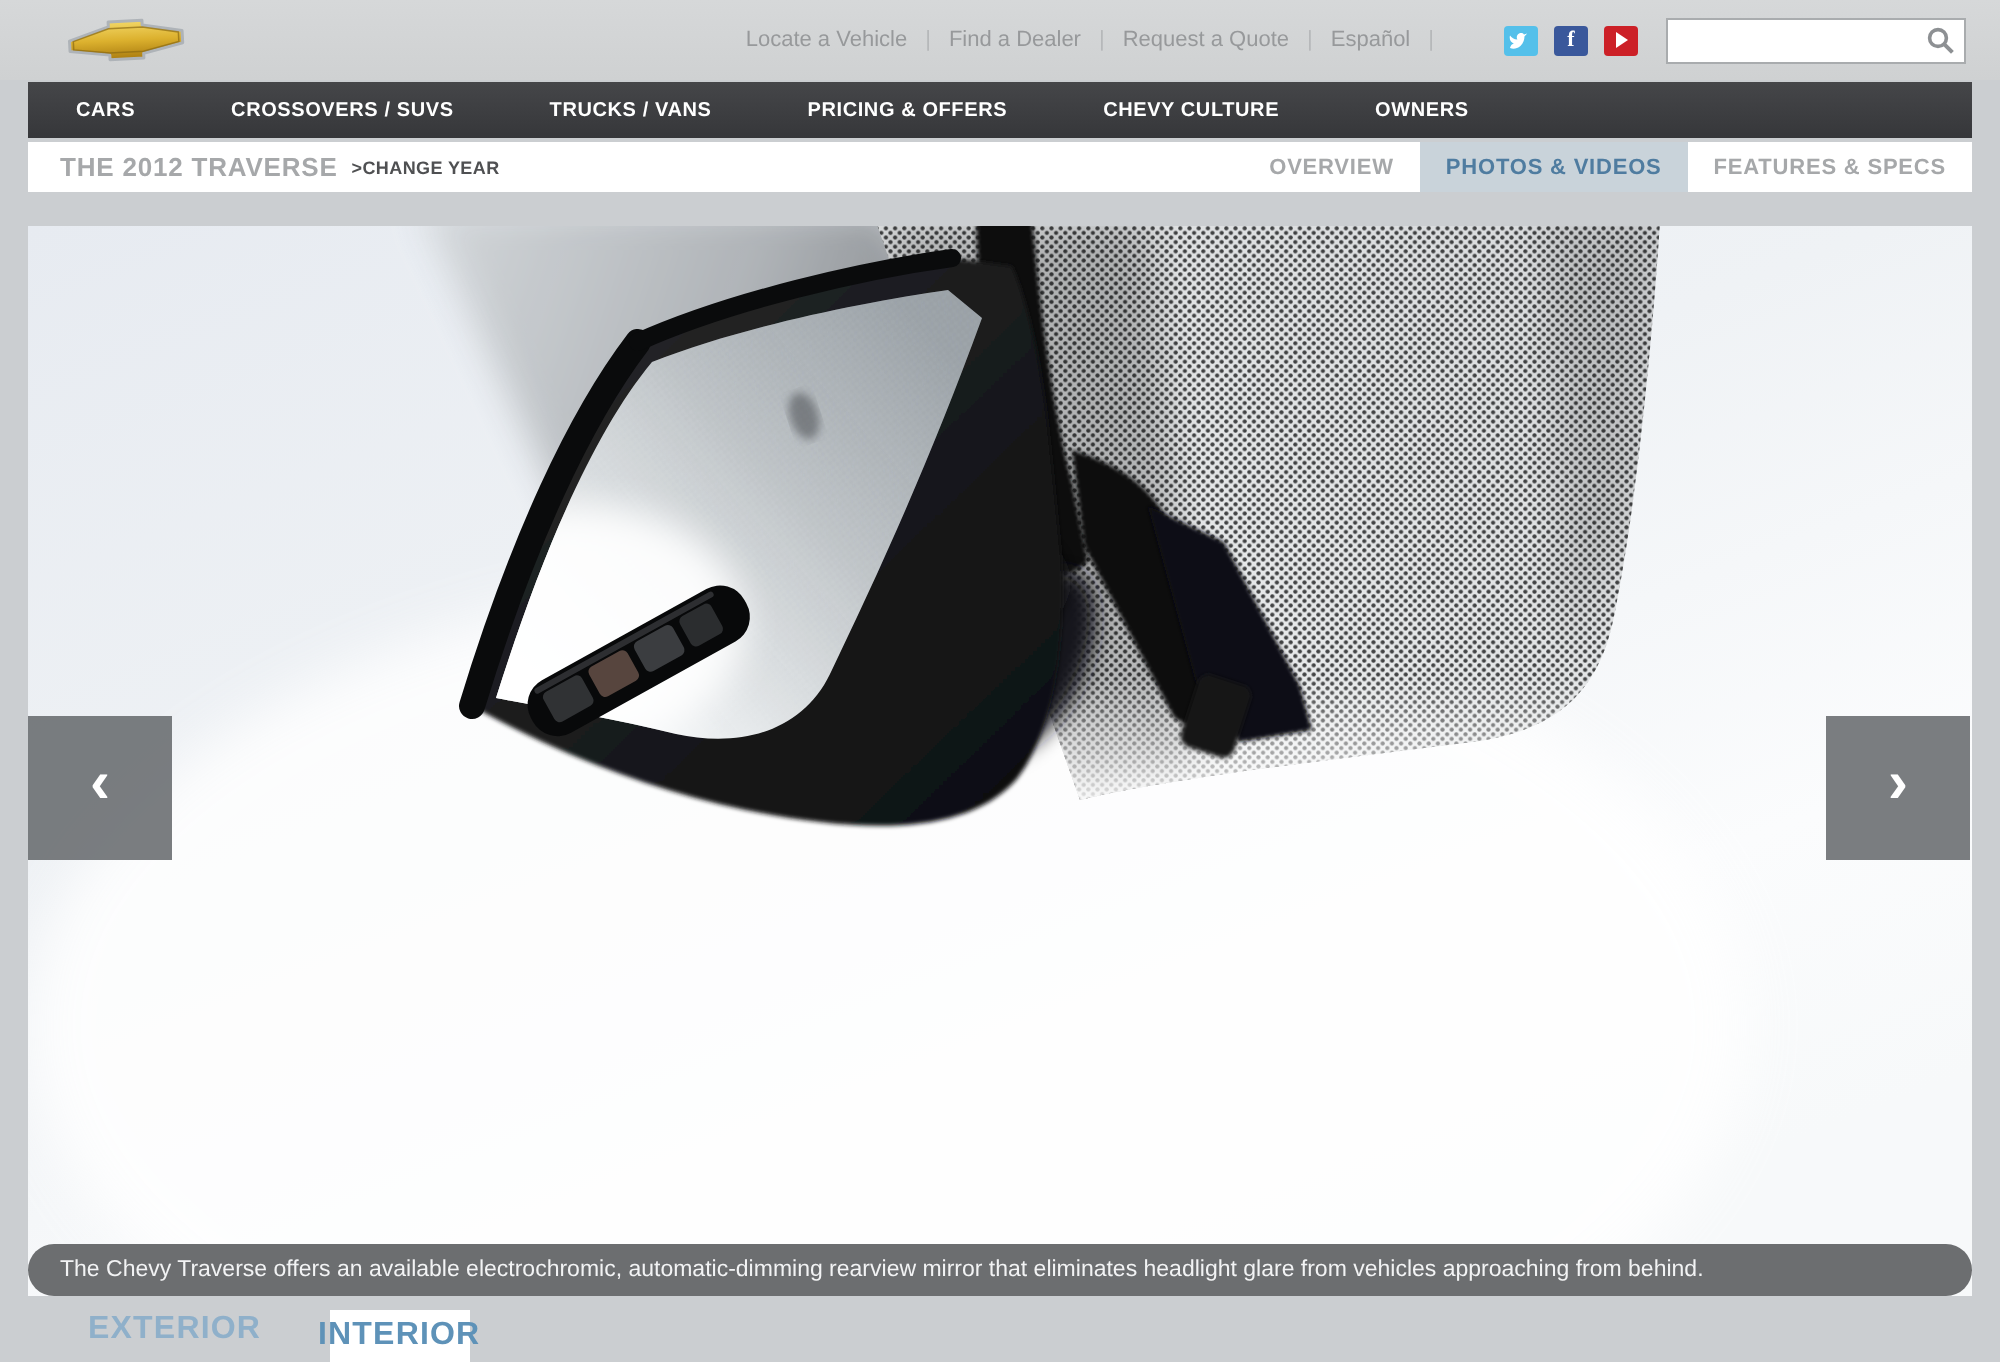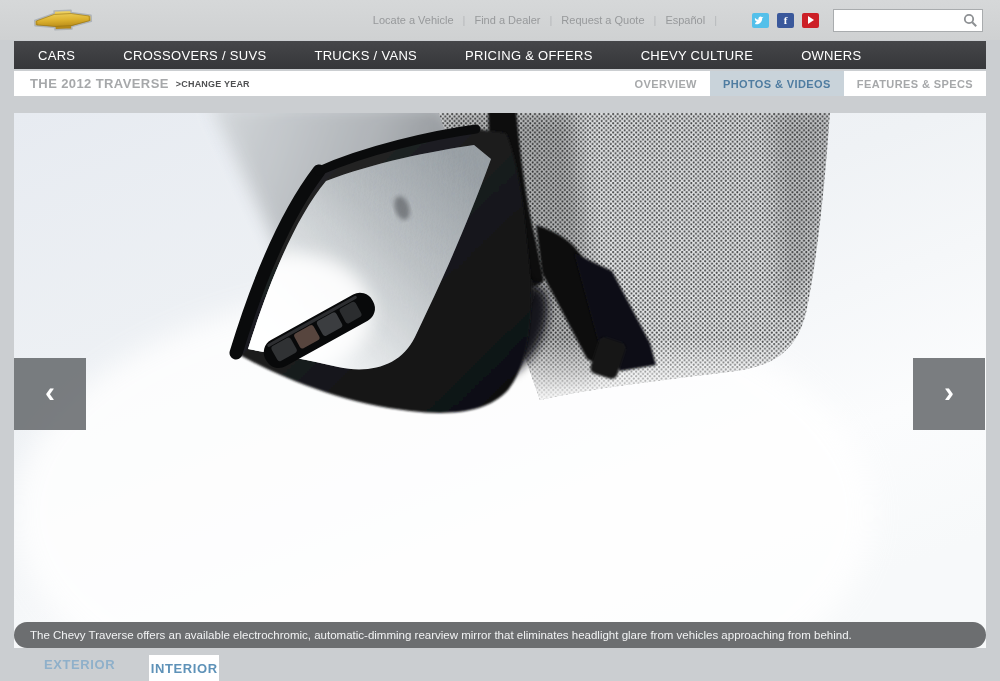--- a/index.html
+++ b/index.html
@@ -21,21 +21,21 @@
   .sicon.yt{background:#cc2027;}
   .yt-play{width:0;height:0;border-left:6px solid #fff;border-top:4px solid transparent;border-bottom:4px solid transparent;}
   .searchbox{position:relative;width:150px;height:23px;}
   .searchbox input{width:100%;height:100%;box-sizing:border-box;border:1px solid #a9acae;background:#fff;
                    padding:0 24px 0 8px;font-size:11px;color:#555;outline:none;}
   .mag{position:absolute;right:5px;top:4px;width:15px;height:15px;cursor:pointer;}
 
   
   .mainnav{position:absolute;left:14px;top:41px;width:972px;height:28px;
            background:linear-gradient(#454649,#36373a);display:flex;align-items:center;padding-left:0;box-sizing:border-box;}
-  .mn-item{color:#ffffff;font-size:13px;font-weight:normal;letter-spacing:.3px;padding:0 24px;height:100%;
+  .mn-item{color:#ffffff;font-size:10px;font-weight:bold;letter-spacing:.3px;padding:0 24px;height:100%;
            display:flex;align-items:center;cursor:pointer;white-space:nowrap;}
 
   
   .subnav{position:absolute;left:14px;top:71px;width:972px;height:25px;background:#ffffff;
           display:flex;align-items:center;}
   .sv-title{margin-left:16px;color:#a6a8aa;font-weight:bold;font-size:13px;letter-spacing:.4px;}
   .sv-year{margin-left:7px;color:#4f5052;font-weight:bold;font-size:9px;letter-spacing:.2px;cursor:pointer;}
   .sv-tabs{margin-left:auto;display:flex;height:100%;}
   .sv-tab{padding:0 13px;color:#a6a8aa;font-weight:bold;font-size:11px;letter-spacing:.4px;height:100%;
           display:flex;align-items:center;cursor:pointer;white-space:nowrap;}
@@ -49,21 +49,21 @@
            display:flex;align-items:center;border-radius:13px;}
   .caption span{color:#f2f3f4;font-size:11.5px;margin-left:16px;}
   .navarrow{position:absolute;top:245px;width:72px;height:72px;background:rgba(104,107,110,0.88);
             display:flex;align-items:center;justify-content:center;cursor:pointer;}
   .navarrow.prev{left:0;}
   .navarrow.next{left:899px;}
   .navarrow span{color:#ffffff;font-size:30px;font-weight:bold;line-height:1;transform:translateY(-2px);}
 
   
   .viewtabs{position:absolute;left:14px;top:648px;width:972px;height:33px;display:flex;}
-  .vtab{font-weight:bold;font-size:13px;letter-spacing:.6px;cursor:pointer;display:flex;
+  .vtab{font-weight:bold;font-size:16px;letter-spacing:.6px;cursor:pointer;display:flex;
         align-items:center;justify-content:center;}
   .vtab.exterior{color:#8fb0ca;margin-left:16px;padding:0 14px;height:33px;}
   .vtab.interior{background:#ffffff;color:#5e92b8;margin-left:20px;margin-top:7px;height:26px;width:70px;}
 </style>
 </head>
 <body>
 
 <div class="stage">
 
   <header class="topbar">

